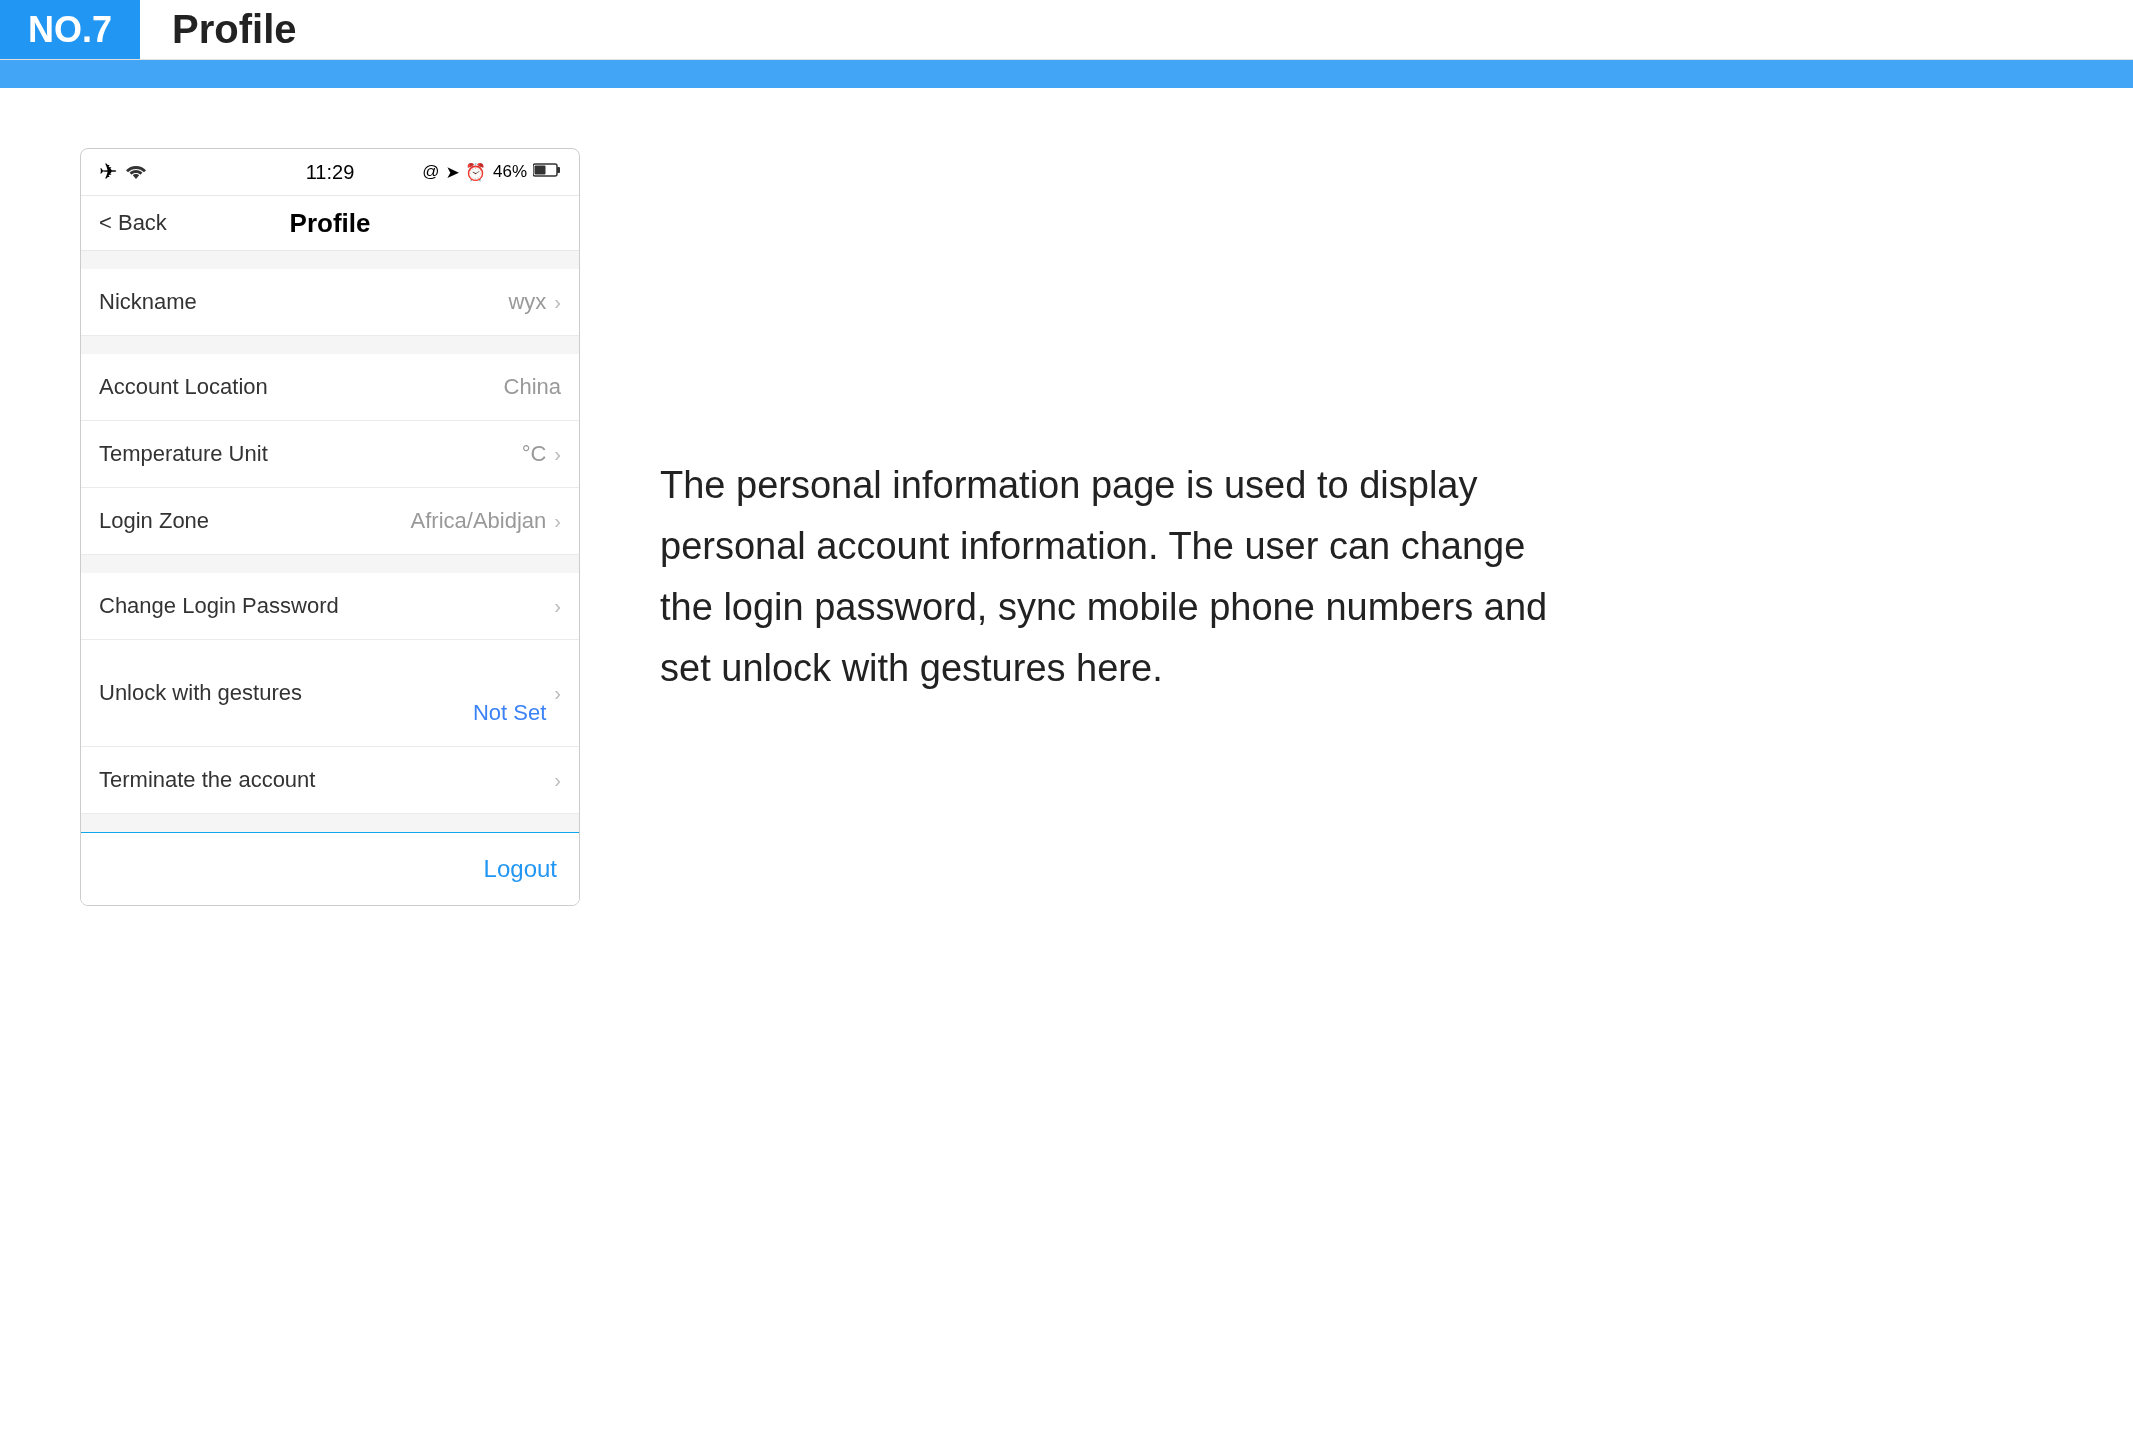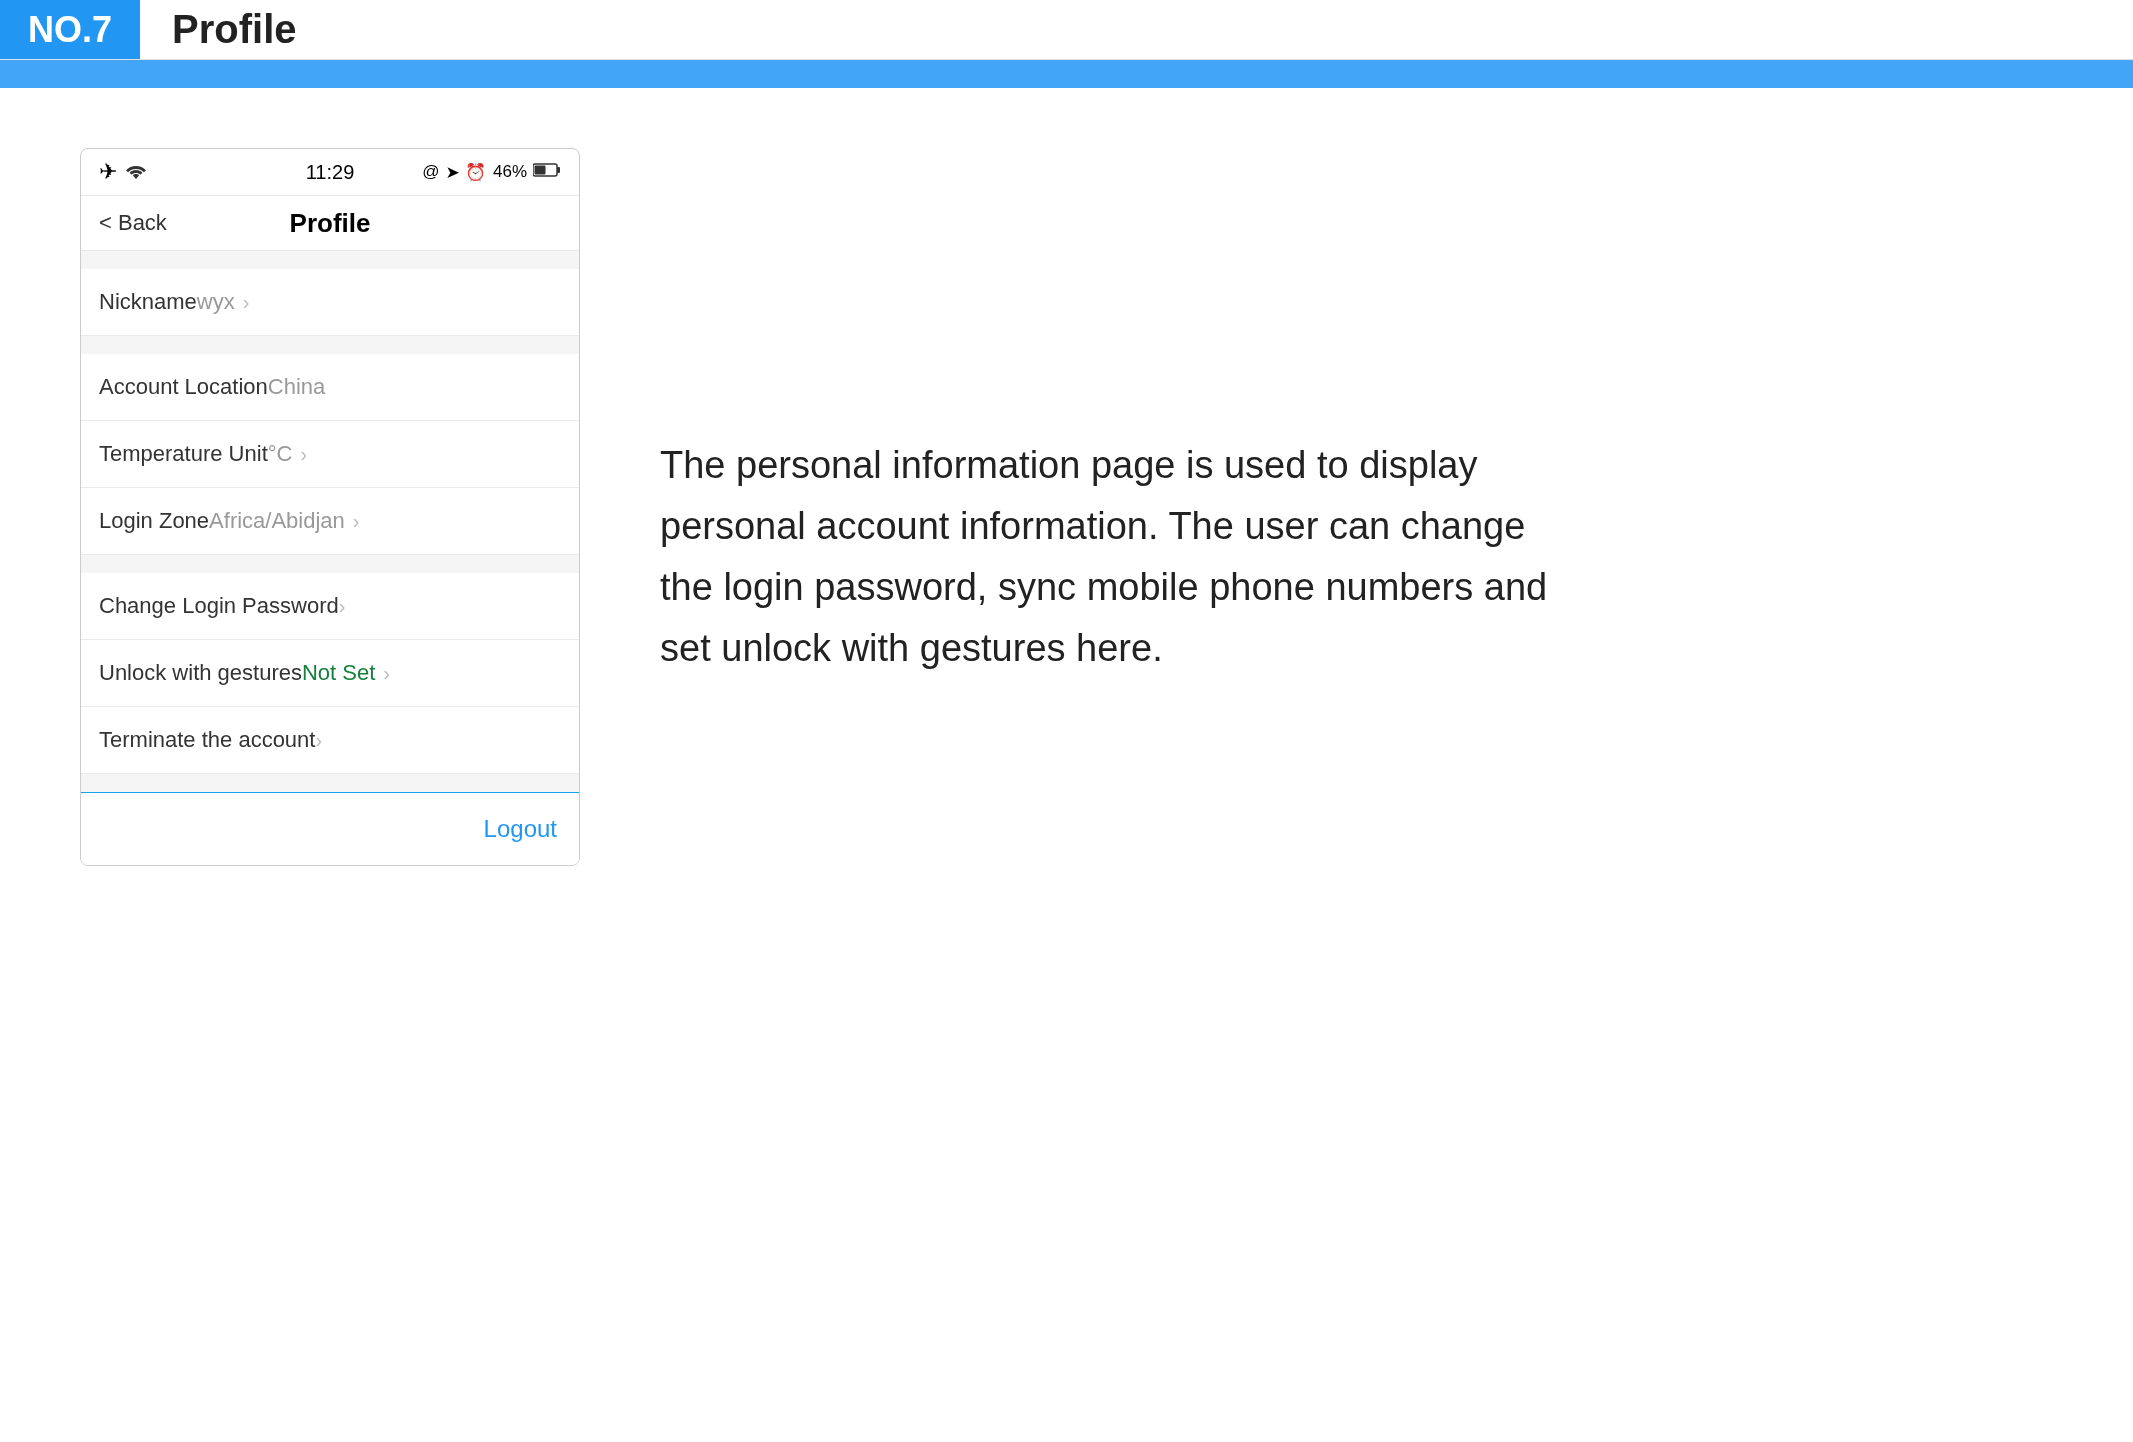--- a/index.html
+++ b/index.html
@@ -76,20 +76,21 @@
 
     
     .section-divider {
       height: 18px;
       background: #f5f5f5;
     }
 
     .list-item {
       display: flex;
       align-items: center;
+      justify-content: space-between;
       padding: 20px 18px;
       border-bottom: 1px solid #ebebeb;
       cursor: pointer;
       background: #fff;
     }
     .list-item:last-child {
       border-bottom: none;
     }
     .item-label {
       font-size: 22px;
@@ -260,21 +261,21 @@
     <div class="list-item">
       <span class="item-label">Change Login Password</span>
       <span class="item-value">
         <span class="chevron">›</span>
       </span>
     </div>
 
     <div class="list-item">
       <span class="item-label">Unlock with gestures</span>
       <span class="item-value orange">
-        <span style="color:#15803d;">Not Set</span>
+        <span style="color:#3b82f6;margin-top:40px;">Not Set</span>
         <span class="chevron">›</span>
       </span>
     </div>
 
     <div class="list-item">
       <span class="item-label">Terminate the account</span>
       <span class="item-value">
         <span class="chevron">›</span>
       </span>
     </div>

